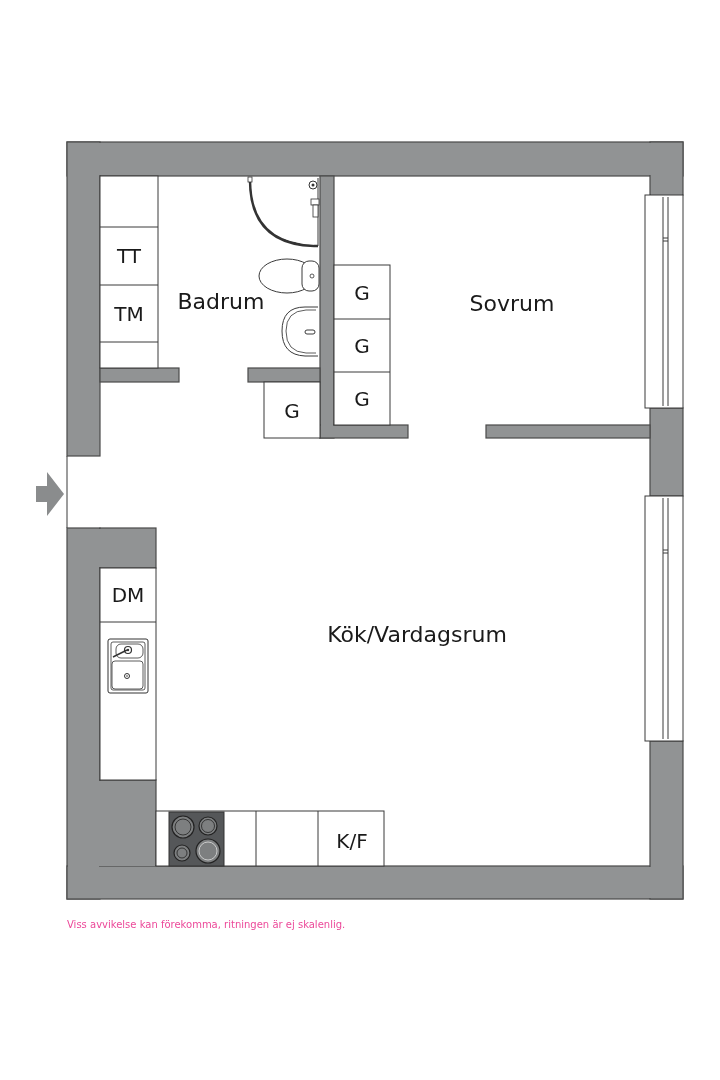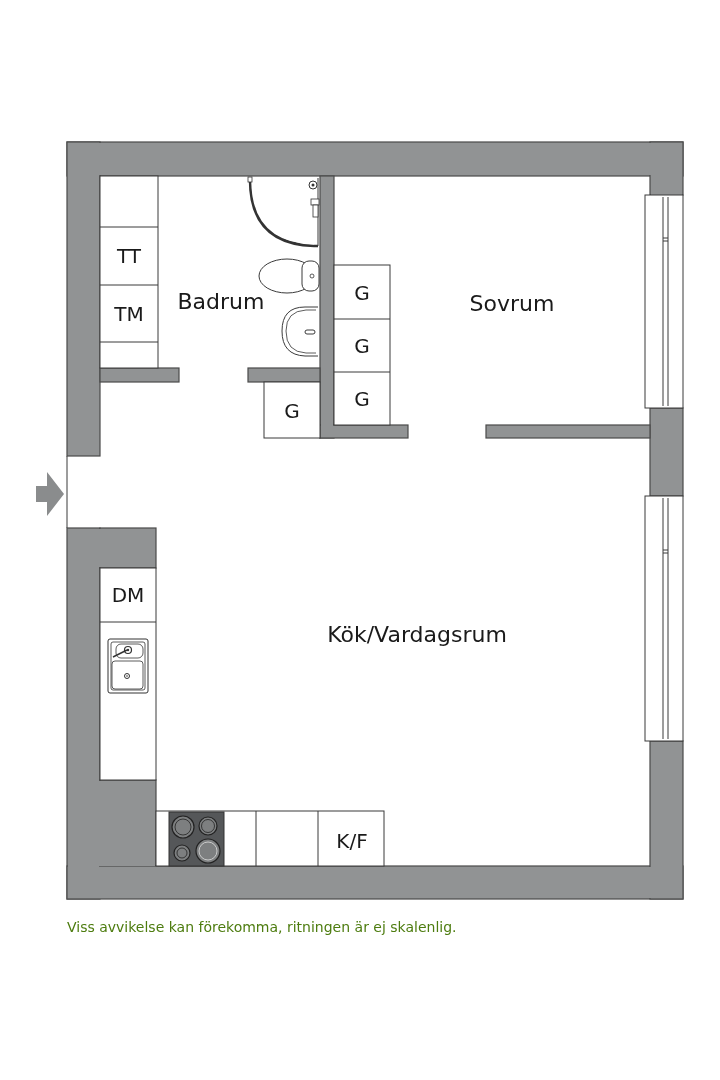--- a/index.html
+++ b/index.html
@@ -5,21 +5,21 @@
     html, body { margin: 0; padding: 0; background: #ffffff; }
     body { width: 720px; height: 1080px; position: relative; overflow: hidden;
            font-family: "DejaVu Sans", "Liberation Sans", sans-serif; }
     #plan { position: absolute; left: 0; top: 0; width: 720px; height: 1080px; }
     .wall { fill: #919394; stroke: #4a4a4a; stroke-width: 1.2; }
     .fix { fill: #ffffff; stroke: #3a3a3a; stroke-width: 1; }
     .thin { fill: none; stroke: #3a3a3a; stroke-width: 1; }
     .lbl { font-family: "DejaVu Sans", "Liberation Sans", sans-serif; fill: #1a1a1a; }
     .room { font-size: 22px; }
     .cab { font-size: 20px; }
-    .disclaimer { position: absolute; left: 67px; top: 919px; font-size: 14px; color: #4d7c0f;
+    .disclaimer { position: absolute; left: 67px; top: 919px; font-size: 10px; color: #ec4899;
                   font-family: "DejaVu Sans", "Liberation Sans", sans-serif; text-align: center; }
   </style>
 </head>
 <body>
 
 <svg id="plan" viewBox="0 0 720 1080" xmlns="http://www.w3.org/2000/svg">
 
   <g>
 
     <rect class="wall" x="67" y="142" width="616" height="34"></rect>

